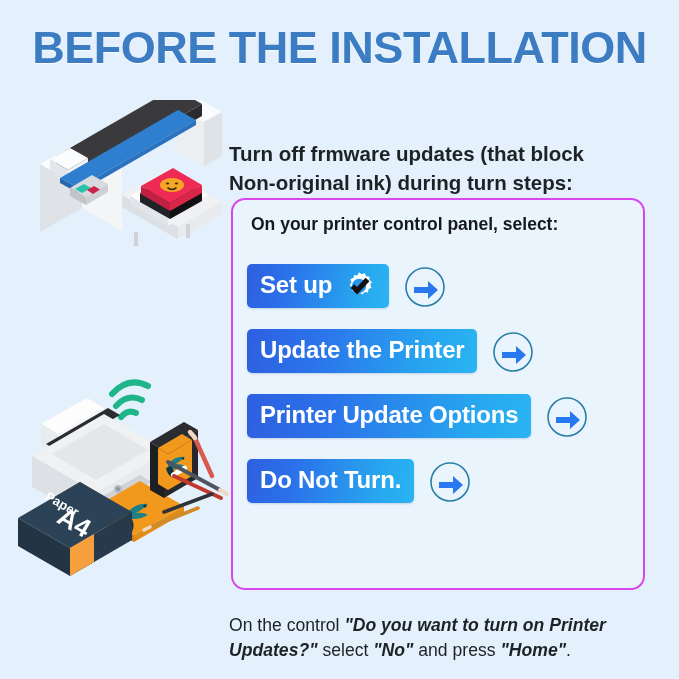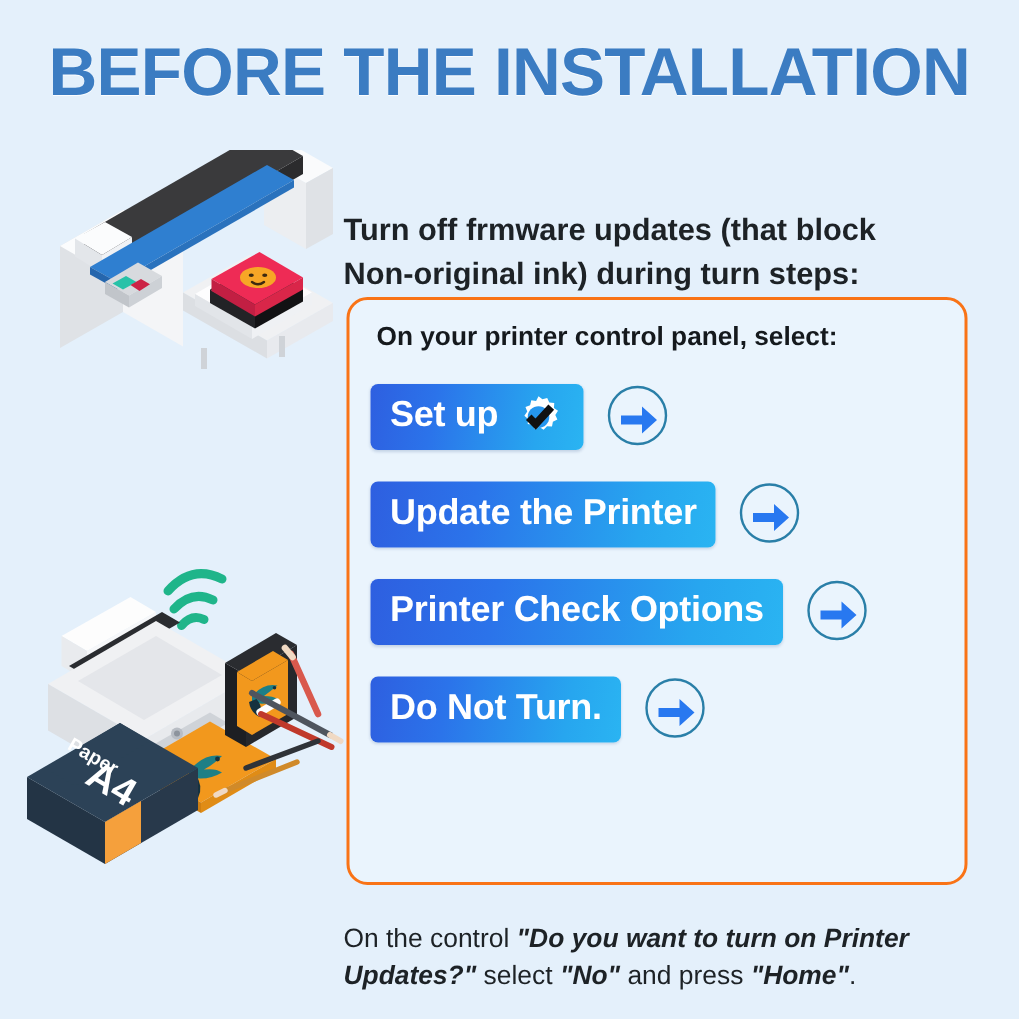--- a/index.html
+++ b/index.html
@@ -50,21 +50,21 @@
   }
 
   
   .panel {
     position: absolute;
     left: 231px;
     top: 198px;
     width: 414px;
     height: 392px;
     box-sizing: border-box;
-    border: 2px solid #f97316;
+    border: 2px solid #d946ef;
     border-radius: 14px;
     background: #eaf4fd;
   }
   .panel-heading {
     position: absolute;
     left: 18px;
     top: 14px;
     font-size: 17.5px;
     font-weight: bold;
     color: #15191d;
@@ -72,21 +72,21 @@
   }
 
   .steps {
     position: absolute;
     left: 14px;
     top: 56px;
     right: 6px;
   }
   .step-row {
     display: flex;
-    align-items: flex-start;
+    align-items: flex-end;
     height: 52px;
     margin-bottom: 13px;
   }
   .step-row:last-child { margin-bottom: 0; }
 
   .step-btn {
     display: inline-flex;
     align-items: center;
     gap: 10px;
     height: 44px;
@@ -254,21 +254,21 @@
         <span class="arrow-circle">
           <svg width="42" height="42" viewBox="0 0 42 42" xmlns="http://www.w3.org/2000/svg">
             <circle cx="21" cy="21" r="19" fill="none" stroke="#2a7fa8" stroke-width="1.6"></circle>
             <path d="M10 21 h14 v-6 l10 9 l-10 9 v-6 h-14 z" fill="#2878f0"></path>
           </svg>
         </span>
       </div>
 
       <div class="step-row">
         <div class="step-btn">
-          <span class="btn-label">Printer Check Options</span>
+          <span class="btn-label">Printer Update Options</span>
         </div>
         <span class="arrow-circle">
           <svg width="42" height="42" viewBox="0 0 42 42" xmlns="http://www.w3.org/2000/svg">
             <circle cx="21" cy="21" r="19" fill="none" stroke="#2a7fa8" stroke-width="1.6"></circle>
             <path d="M10 21 h14 v-6 l10 9 l-10 9 v-6 h-14 z" fill="#2878f0"></path>
           </svg>
         </span>
       </div>
 
       <div class="step-row">

